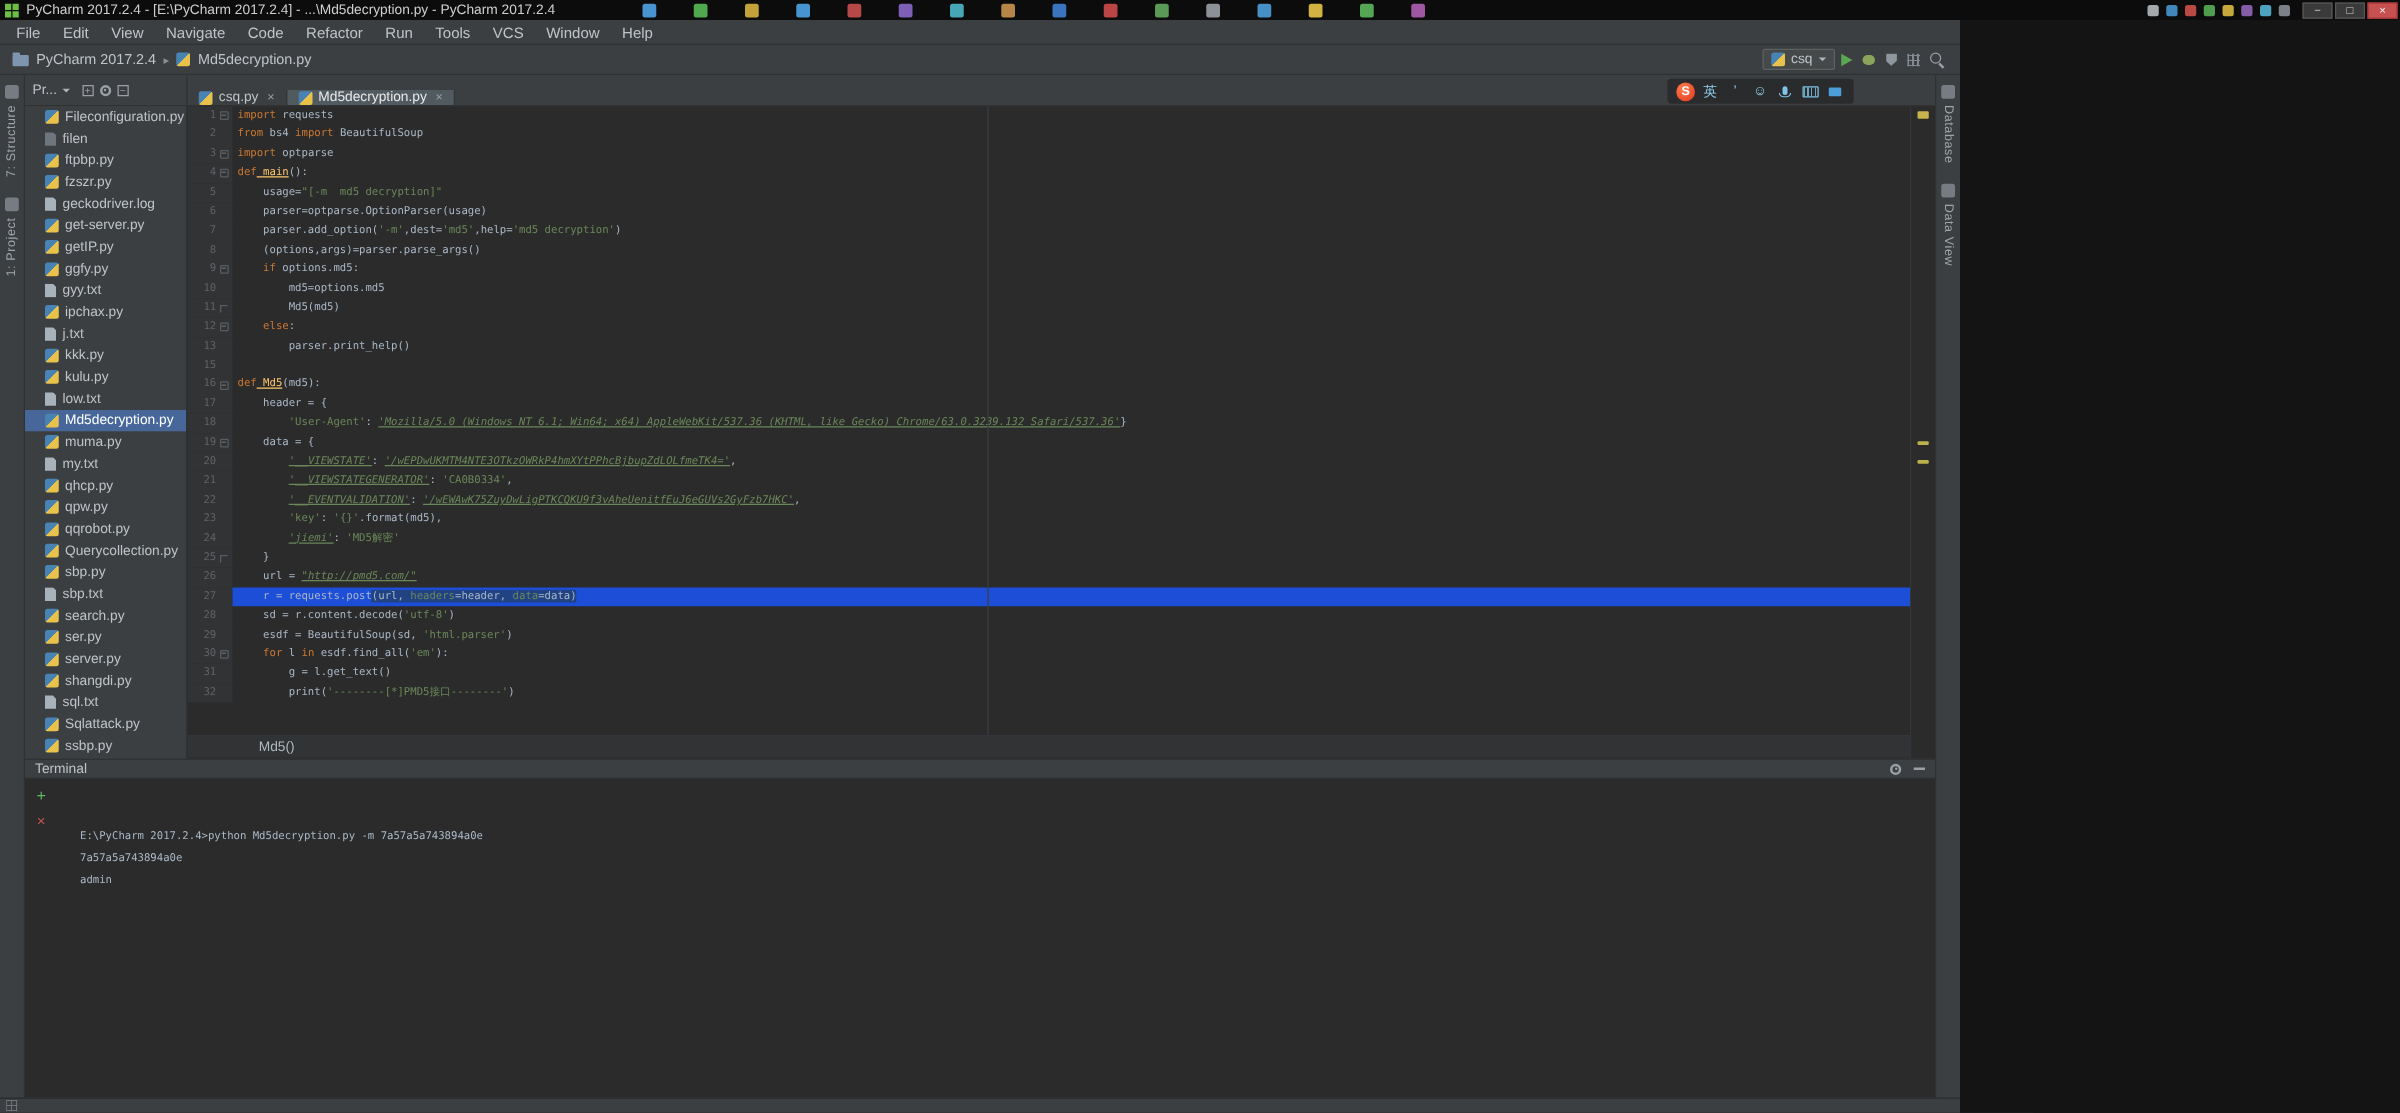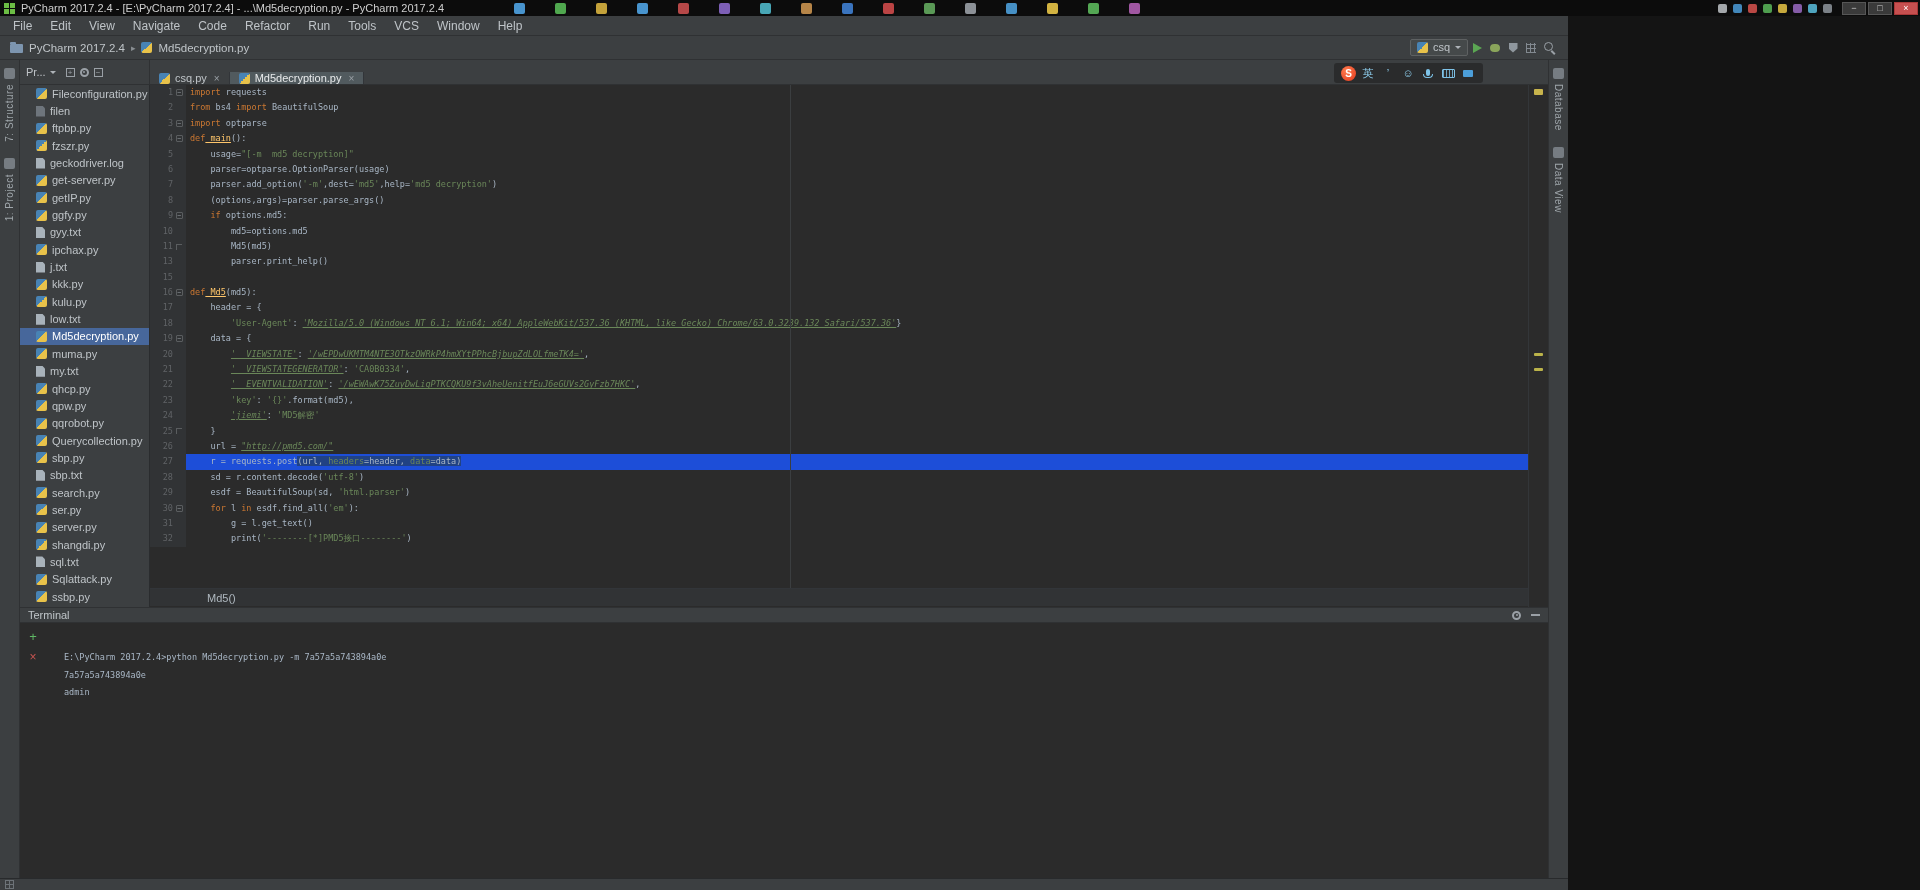--- a/index.html
+++ b/index.html
@@ -130,21 +130,21 @@
   
   .term-head{position:absolute;left:20px;top:591px;right:20px;height:16px;background:#3C3F41;
     border-top:1px solid #2F3133;border-bottom:1px solid #2F3133;display:flex;align-items:center;
     padding:0 8px;font-size:11px;color:#BFC4C8;}
   .th-icons{margin-left:auto;display:flex;align-items:center;gap:10px;}
   .hidebar{width:9px;height:2px;background:#9AA0A6;cursor:pointer;}
   .term-body{position:absolute;left:20px;top:607px;right:20px;height:255px;background:#2B2B2B;}
   .term-gut{position:absolute;left:0;top:8px;width:26px;display:flex;flex-direction:column;align-items:center;gap:9px;}
   .tplus{color:#5FB865;font-size:13px;line-height:12px;cursor:pointer;}
   .tclosex{color:#C75450;font-size:12px;line-height:11px;cursor:pointer;}
-  .term-out{margin-left:26px;padding:26px 0 0 18px;}
+  .term-out{margin-left:26px;padding:26px 0 0 18px;margin-top:12px;}
   .term-line{margin:0;font-family:"DejaVu Sans Mono",monospace;font-size:8.5px;line-height:17.5px;color:#A9B7C6;white-space:pre;}
 
   
   .statusbar{position:absolute;left:0;right:0;bottom:0;height:12px;background:#3C3F41;border-top:1px solid #282A2C;
     display:flex;align-items:center;padding-left:5px;}
 </style>
 </head>
 <body>
 
 <div class="taskbar">
@@ -491,20 +491,29 @@
         </div>
         <div class="code-row">
           <span class="gut">
             <span class="lineno">11</span>
             <span class="foldcol fe"></span>
           </span>
           <pre class="code-text"><span class="seg tp">        Md5(md5)</span></pre>
         </div>
         <div class="code-row">
           <span class="gut">
+            <span class="lineno">12</span>
+            <span class="foldcol fm">
+              <span class="fm-box">−</span>
+            </span>
+          </span>
+          <pre class="code-text"><span class="seg tk">    else</span><span class="seg tp">:</span></pre>
+        </div>
+        <div class="code-row">
+          <span class="gut">
             <span class="lineno">13</span>
             <span class="foldcol"></span>
           </span>
           <pre class="code-text"><span class="seg tp">        parser.print_help()</span></pre>
         </div>
         <div class="code-row">
           <span class="gut">
             <span class="lineno">15</span>
             <span class="foldcol"></span>
           </span>

